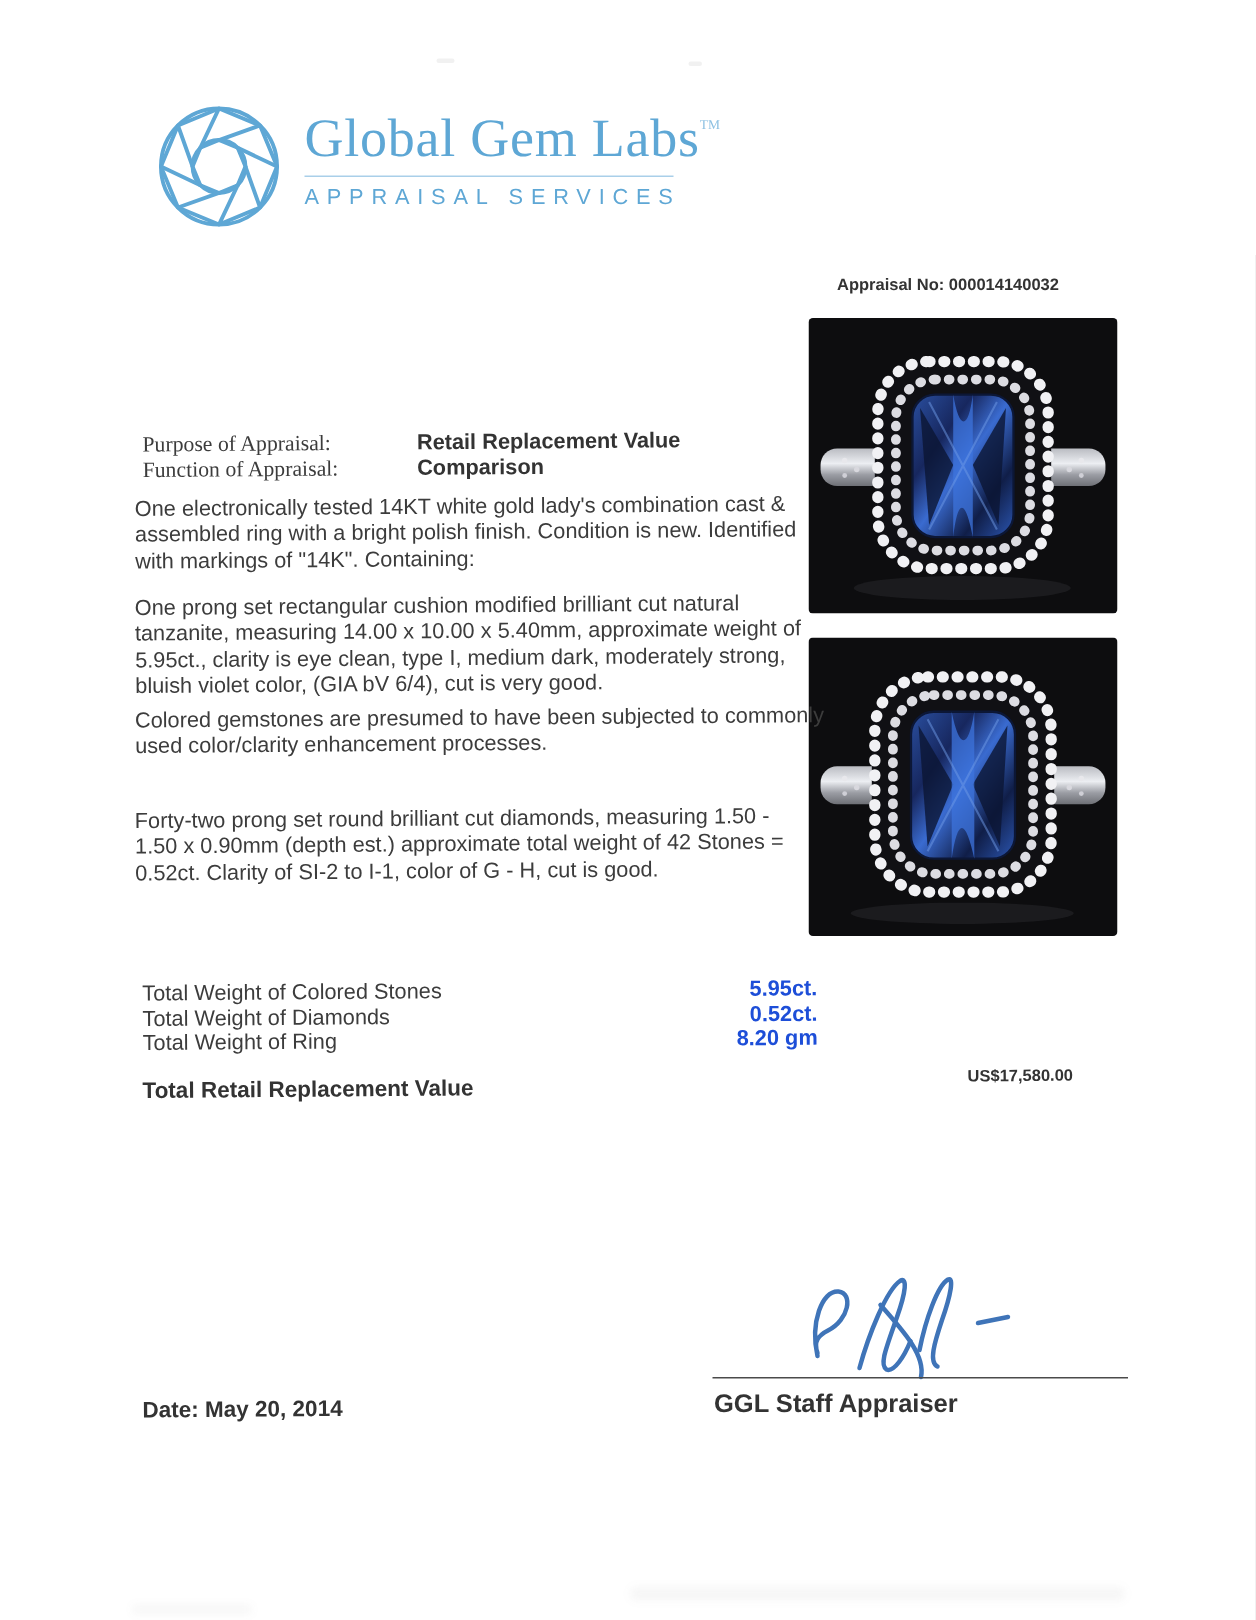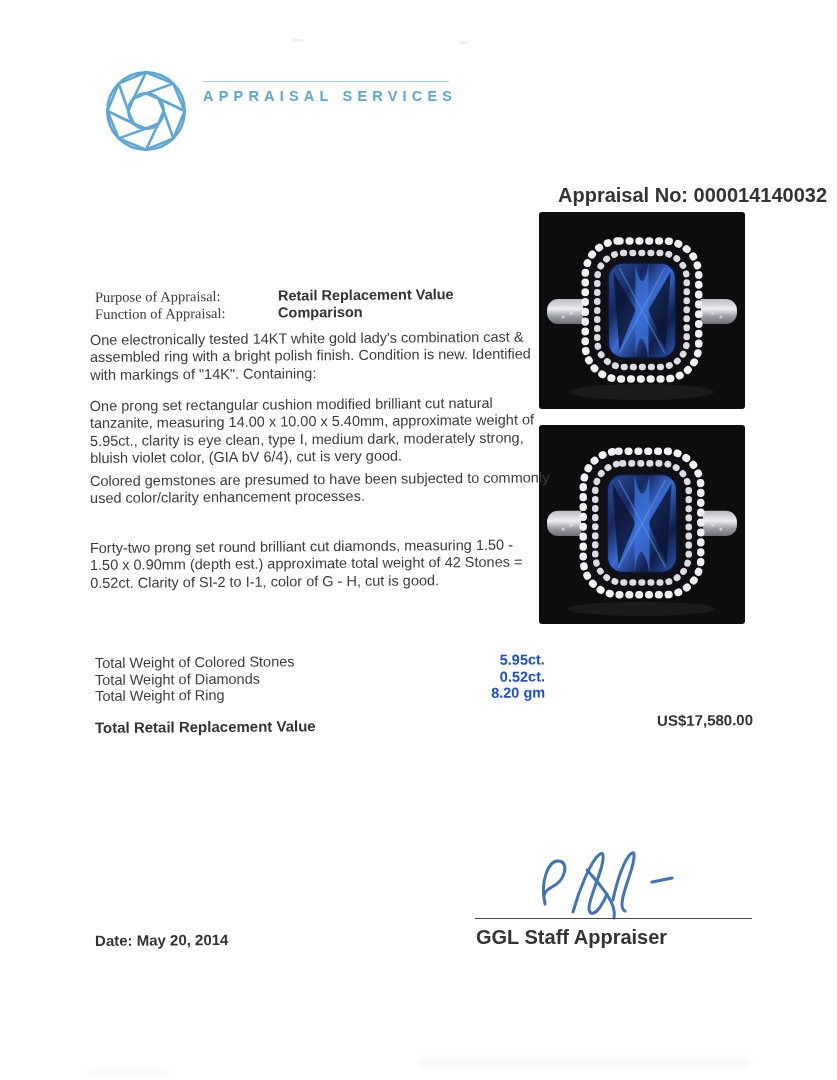--- a/index.html
+++ b/index.html
@@ -13,24 +13,24 @@
   .logo{position:absolute;left:103px;top:68px;display:flex;align-items:flex-start;}
   .logo-icon{width:86px;height:88px;margin-right:14px;}
   .logo-text{padding-top:6px;}
   .logo-title{
     font-family:"Liberation Serif","DejaVu Serif",serif;
     font-size:36px;color:#5ea7d5;letter-spacing:.5px;line-height:1;white-space:nowrap;
   }
   .logo-tm{font-size:9px;vertical-align:18px;letter-spacing:0;color:#8cc0e2;}
   .logo-divider{height:1px;background:#a9cfe9;margin:7px 0 6px 0;width:246px;}
   .logo-subtitle{
-    font-size:14.5px;letter-spacing:5.2px;color:#5ea7d5;white-space:nowrap;font-weight:bold;
-  }
-  
-  .appraisal-no{position:absolute;left:558px;top:184px;font-size:20px;font-weight:bold;color:#333;}
+    font-size:14.5px;letter-spacing:5.2px;color:#5ea7d5;white-space:nowrap;
+  }
+  
+  .appraisal-no{position:absolute;left:558px;top:184px;font-size:11px;font-weight:bold;color:#333;}
   
   .photo{position:absolute;left:539px;width:206px;height:197px;}
   .photo-1{top:212px;}
   .photo-2{top:425px;height:199px;}
   .photo svg{width:100%;height:100%;display:block;}
   
   .tilt{transform:rotate(-0.45deg);transform-origin:0 50%;}
   .kv-block{position:absolute;left:95px;top:289px;font-size:14.5px;line-height:16.5px;}
   .kv-row{display:flex;}
   .kv-label{width:153px;font-family:Liberation Serif, serif;}
@@ -39,25 +39,25 @@
   .para-1{top:332px;}
   .para-2{top:398px;}
   .para-3{top:473px;width:462px;}
   .para-4{top:540px;}
   
   .totals{position:absolute;left:95px;top:655px;width:450px;}
   .totals-row{display:flex;justify-content:space-between;font-size:14.5px;line-height:16.6px;}
   .totals-row .t-label{color:#3c3c3c;}
   .totals-row .t-value{font-weight:bold;color:#1d4ed8;width:105px;text-align:right;}
   .grand-label{position:absolute;left:95px;top:719px;font-size:15px;font-weight:bold;color:#333;}
-  .grand-value{position:absolute;left:645px;top:712px;width:108px;display:flex;justify-content:flex-end;font-size:15px;font-weight:bold;color:#333;}
+  .grand-value{position:absolute;left:645px;top:712px;width:108px;display:flex;justify-content:flex-start;font-size:11px;font-weight:bold;color:#333;}
   
   .signature-scribble{position:absolute;left:515px;top:848px;width:175px;height:72px;}
   .signature-line{position:absolute;left:475px;top:918px;width:277px;height:0;border-top:1.6px solid #4a4a4a;}
-  .signer-name{position:absolute;left:476px;top:926px;font-size:20px;font-weight:bold;color:#333;}
+  .signer-name{position:absolute;left:476px;top:926px;font-size:17px;font-weight:bold;color:#333;}
   .signer-title{position:absolute;left:476px;top:943px;font-size:15px;font-style:italic;color:#3c3c3c;}
   .date-line{position:absolute;left:95px;top:932px;font-size:15px;font-weight:bold;color:#333;}
   
   .footer{
     position:absolute;left:0;top:1012px;width:100%;text-align:center;
     font-size:17px;color:#77b3da;letter-spacing:.2px;
   }
   .footer .sep{margin:0 10px;color:#9ac7e4;}
   
   .speck{position:absolute;background:rgba(60,60,60,.07);border-radius:2px;}
@@ -83,20 +83,21 @@
         <g fill="none" stroke="#5ea7d5" stroke-width="3" stroke-linejoin="round">
           <circle cx="50" cy="50" r="45"></circle>
           <circle cx="50" cy="50" r="20.5"></circle>
           <polygon points="50,5 81.8,18.2 95,50 81.8,81.8 50,95 18.2,81.8 5,50 18.2,18.2"></polygon>
           <polygon points="50,29.5 64.5,35.5 70.5,50 64.5,64.5 50,70.5 35.5,64.5 29.5,50 35.5,35.5"></polygon>
           <path d="M50,5 L35.5,35.5 M81.8,18.2 L50,29.5 M95,50 L64.5,35.5 M81.8,81.8 L70.5,50 M50,95 L64.5,64.5 M18.2,81.8 L50,70.5 M5,50 L35.5,64.5 M18.2,18.2 L29.5,50"></path>
         </g>
       </svg>
     </span>
     <div class="logo-text">
+      <div class="logo-title"><span>Global Gem Labs</span><sup class="logo-tm">TM</sup></div>
       <div class="logo-divider"></div>
       <div class="logo-subtitle">APPRAISAL SERVICES</div>
     </div>
   </div>
 
   <div class="appraisal-no">Appraisal No: 000014140032</div>
 
   <div class="photo photo-1">
     <svg viewBox="0 0 205 197" preserveAspectRatio="none">
       <defs>

